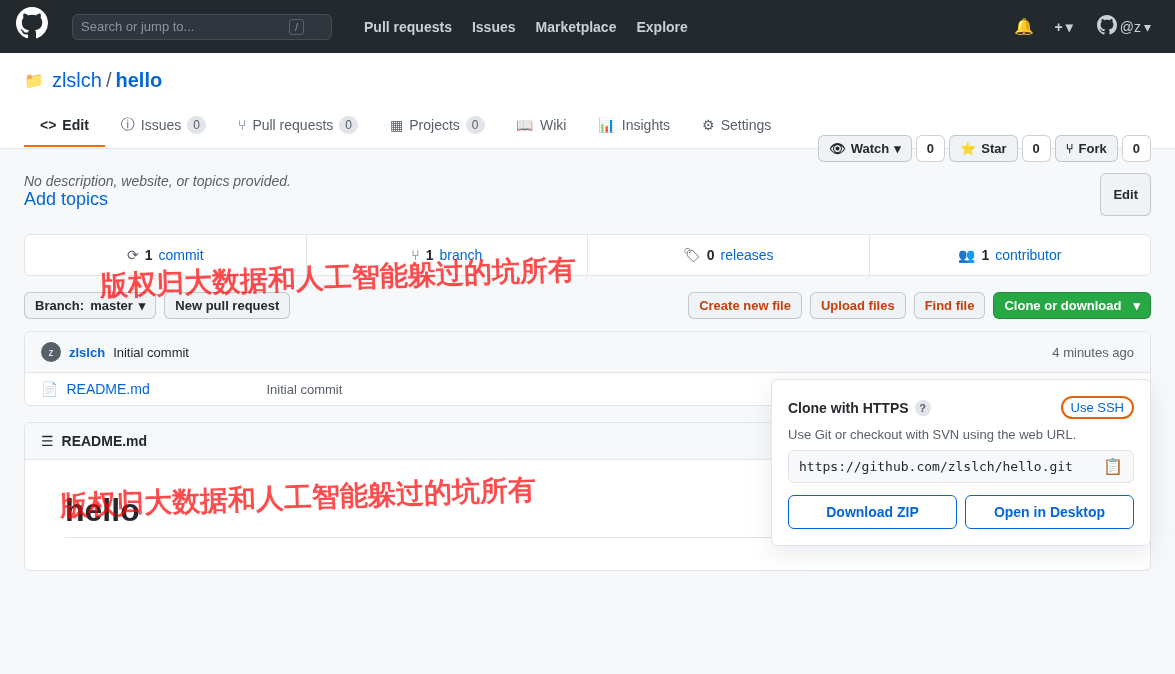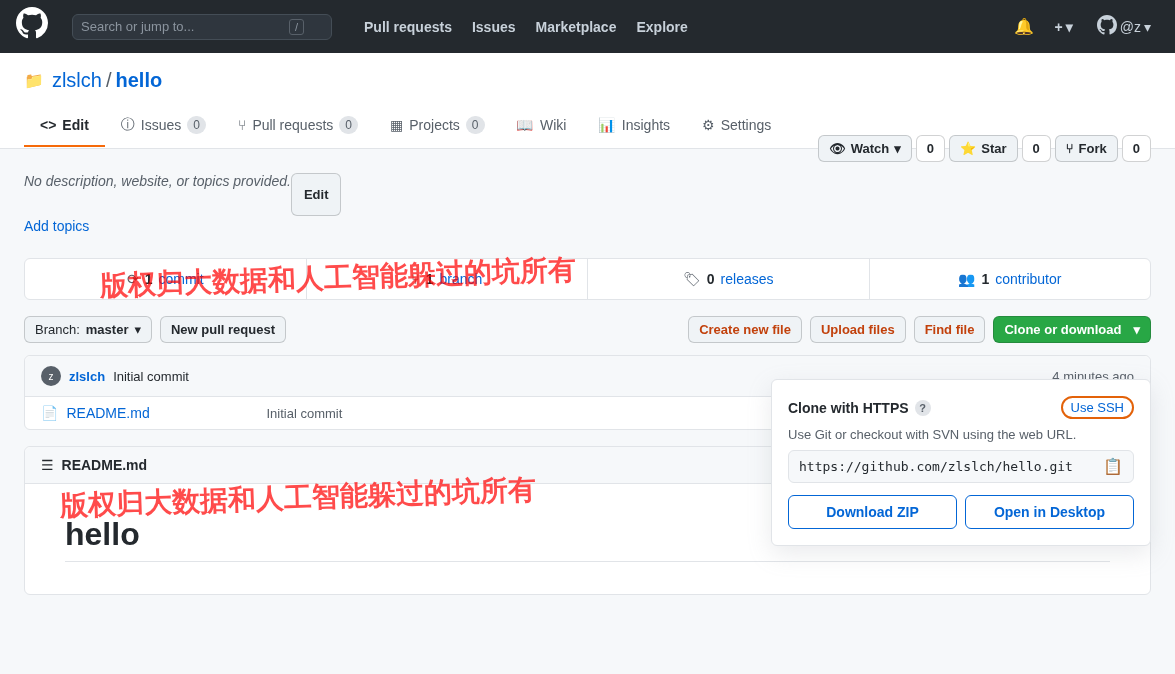--- a/index.html
+++ b/index.html
@@ -139,34 +139,35 @@
     
     .main-content {
       padding: 24px;
       position: relative;
     }
 
     
     .repo-desc-section {
       display: flex;
       align-items: flex-start;
+      justify-content: space-between;
       margin-bottom: 8px;
     }
     .repo-desc-text { color: #586069; font-size: 14px; font-style: italic; }
     .edit-btn {
       background: #eff3f6;
       border: 1px solid rgba(27,31,35,.2);
       border-radius: 6px;
       color: #24292e;
       cursor: pointer;
       font-size: 13px;
       font-weight: 600;
       padding: 13px 12px;
     }
-    .add-topics-link { color: #0366d6; text-decoration: none; font-size: 14px; margin-bottom: 16px; display: inline-block; margin-top: 29px; }
+    .add-topics-link { color: #0366d6; text-decoration: none; font-size: 18px; margin-bottom: 16px; display: inline-block; }
 
     
     .stats-bar {
       display: flex;
       align-items: center;
       border: 1px solid #e1e4e8;
       border-radius: 6px;
       background: white;
       margin-bottom: 16px;
     }
@@ -197,21 +198,21 @@
     }
     .branch-selector {
       display: flex;
       align-items: center;
       gap: 6px;
       background: #eff3f6;
       border: 1px solid rgba(27,31,35,.2);
       border-radius: 6px;
       cursor: pointer;
       font-size: 13px;
-      font-weight: 400;
+      font-weight: 700;
       padding: 5px 10px;
     }
     .new-pr-btn {
       background: #eff3f6;
       border: 1px solid rgba(27,31,35,.2);
       border-radius: 6px;
       color: #24292e;
       cursor: pointer;
       font-size: 13px;
       font-weight: 600;

